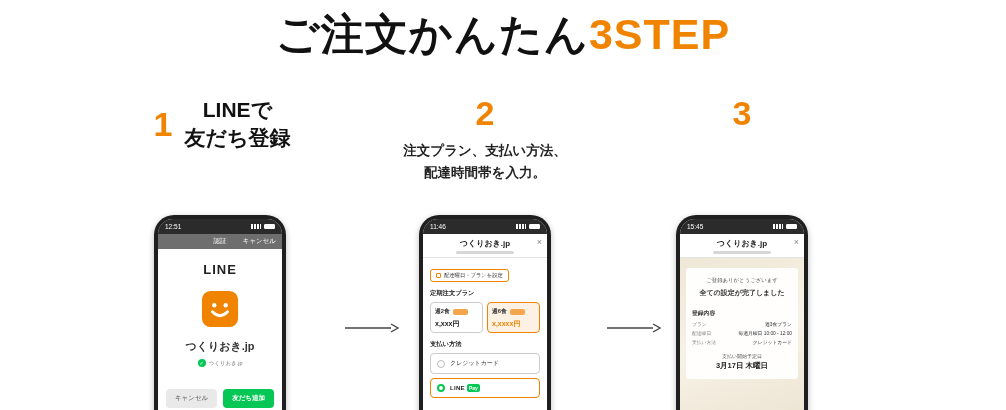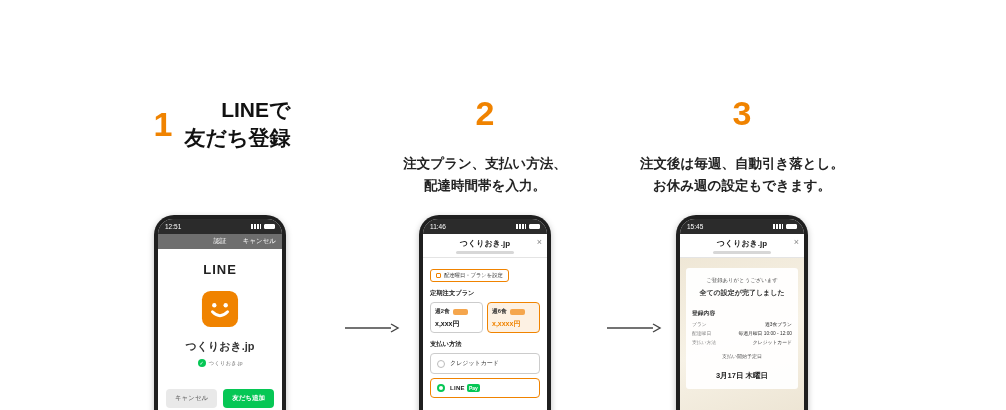--- a/index.html
+++ b/index.html
@@ -13,22 +13,22 @@
   .title-orange { color:#F08300; }
 
   
   .step-col { position:absolute; top:96px; width:260px; text-align:center; }
   .step-col.c1 { left:92px; }
   .step-col.c2 { left:355px; }
   .step-col.c3 { left:612px; }
   .step-head { display:flex; justify-content:center; align-items:center; gap:12px; }
   .step-num { font-size:34px; font-weight:900; color:#F08300; line-height:1; }
   .step-heading { font-size:21px; font-weight:800; color:#111; line-height:1.35;
-    white-space:pre-line; text-align:right; }
-  .step-desc { margin-top:23px; font-size:13.5px; font-weight:700; color:#222;
+    white-space:pre-line; text-align:center; }
+  .step-desc { margin-top:10px; font-size:13.5px; font-weight:700; color:#222;
     line-height:1.6; white-space:pre-line; }
 
   
   .arrow { position:absolute; top:320px; }
   .arrow.a1 { left:344px; }
   .arrow.a2 { left:606px; }
 
   
   .phone { position:absolute; top:215px; width:132px; height:260px;
     background:#1f1f1f; border-radius:20px; padding:4px;
@@ -95,48 +95,47 @@
   
   .p3-body { flex:1; background:linear-gradient(160deg,#efe7d6 0%,#f7f2e6 40%,#e7ddc9 100%); padding:10px 6px 0; }
   .p3-card { background:rgba(255,255,255,.93); border-radius:3px; padding:9px 6px 8px; text-align:center; }
   .thanks { font-size:5.4px; color:#555; }
   .complete { font-size:7px; font-weight:800; color:#333; margin-top:4px; }
   .reg-label { font-size:5.8px; font-weight:800; color:#333; margin-top:11px; text-align:left; }
   .detail-row { display:flex; justify-content:space-between; margin-top:3px; }
   .d-label { font-size:4.8px; color:#888; }
   .d-value { font-size:4.8px; color:#333; }
   .start-label { font-size:5px; color:#555; margin-top:8px; }
-  .start-value { font-size:7.5px; font-weight:800; color:#222; margin-top:12px; }
+  .start-value { font-size:7.5px; font-weight:800; color:#222; margin-top:2px; }
 </style>
 </head>
 <body>
 
 <div class="page">
 
+  <h1 class="main-title"><span>ご注文かんたん</span><span class="title-orange">3STEP</span></h1>
 
   <div class="step-col c1">
     <div class="step-head">
       <span class="step-num">1</span>
       <span class="step-heading">LINEで
 友だち登録</span>
     </div>
   </div>
   <div class="step-col c2">
     <div class="step-head">
       <span class="step-num">2</span>
     </div>
     <div class="step-desc">注文プラン、支払い方法、
 配達時間帯を入力。</div>
   </div>
   <div class="step-col c3">
     <div class="step-head">
       <span class="step-num">3</span>
     </div>
-    <div class="step-desc">注文後は毎週、自動引き落とし。
-お休み週の設定もできます。</div>
   </div>
 
   <div class="arrow a1">
     <svg width="56" height="12">
         <line x1="1" y1="6" x2="47" y2="6" stroke="#444" stroke-width="1.4"></line>
         <path d="M47 2 L54 6 L47 10" fill="none" stroke="#444" stroke-width="1.4"></path>
       </svg>
   </div>
   <div class="arrow a2">
     <svg width="56" height="12">

